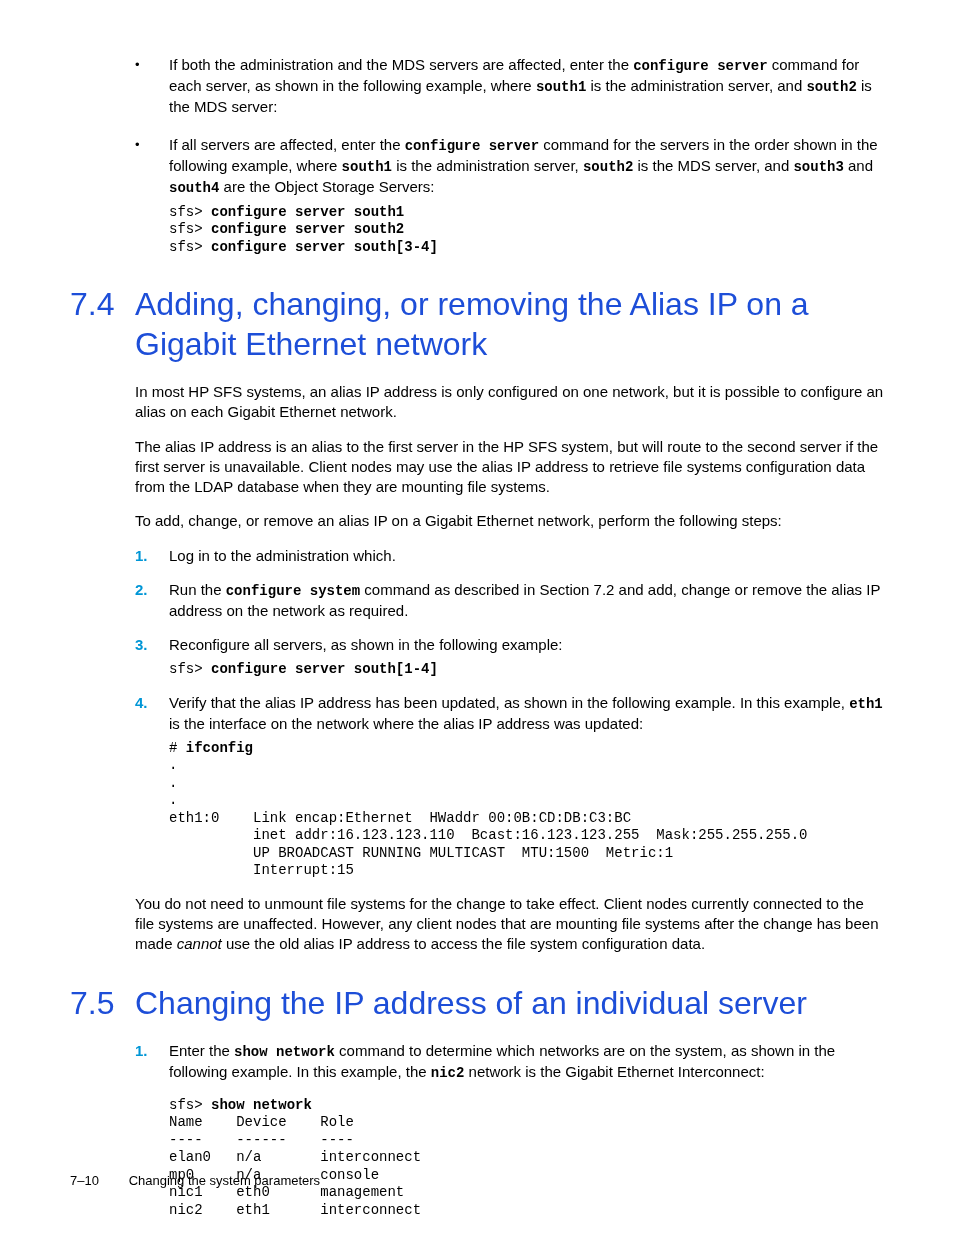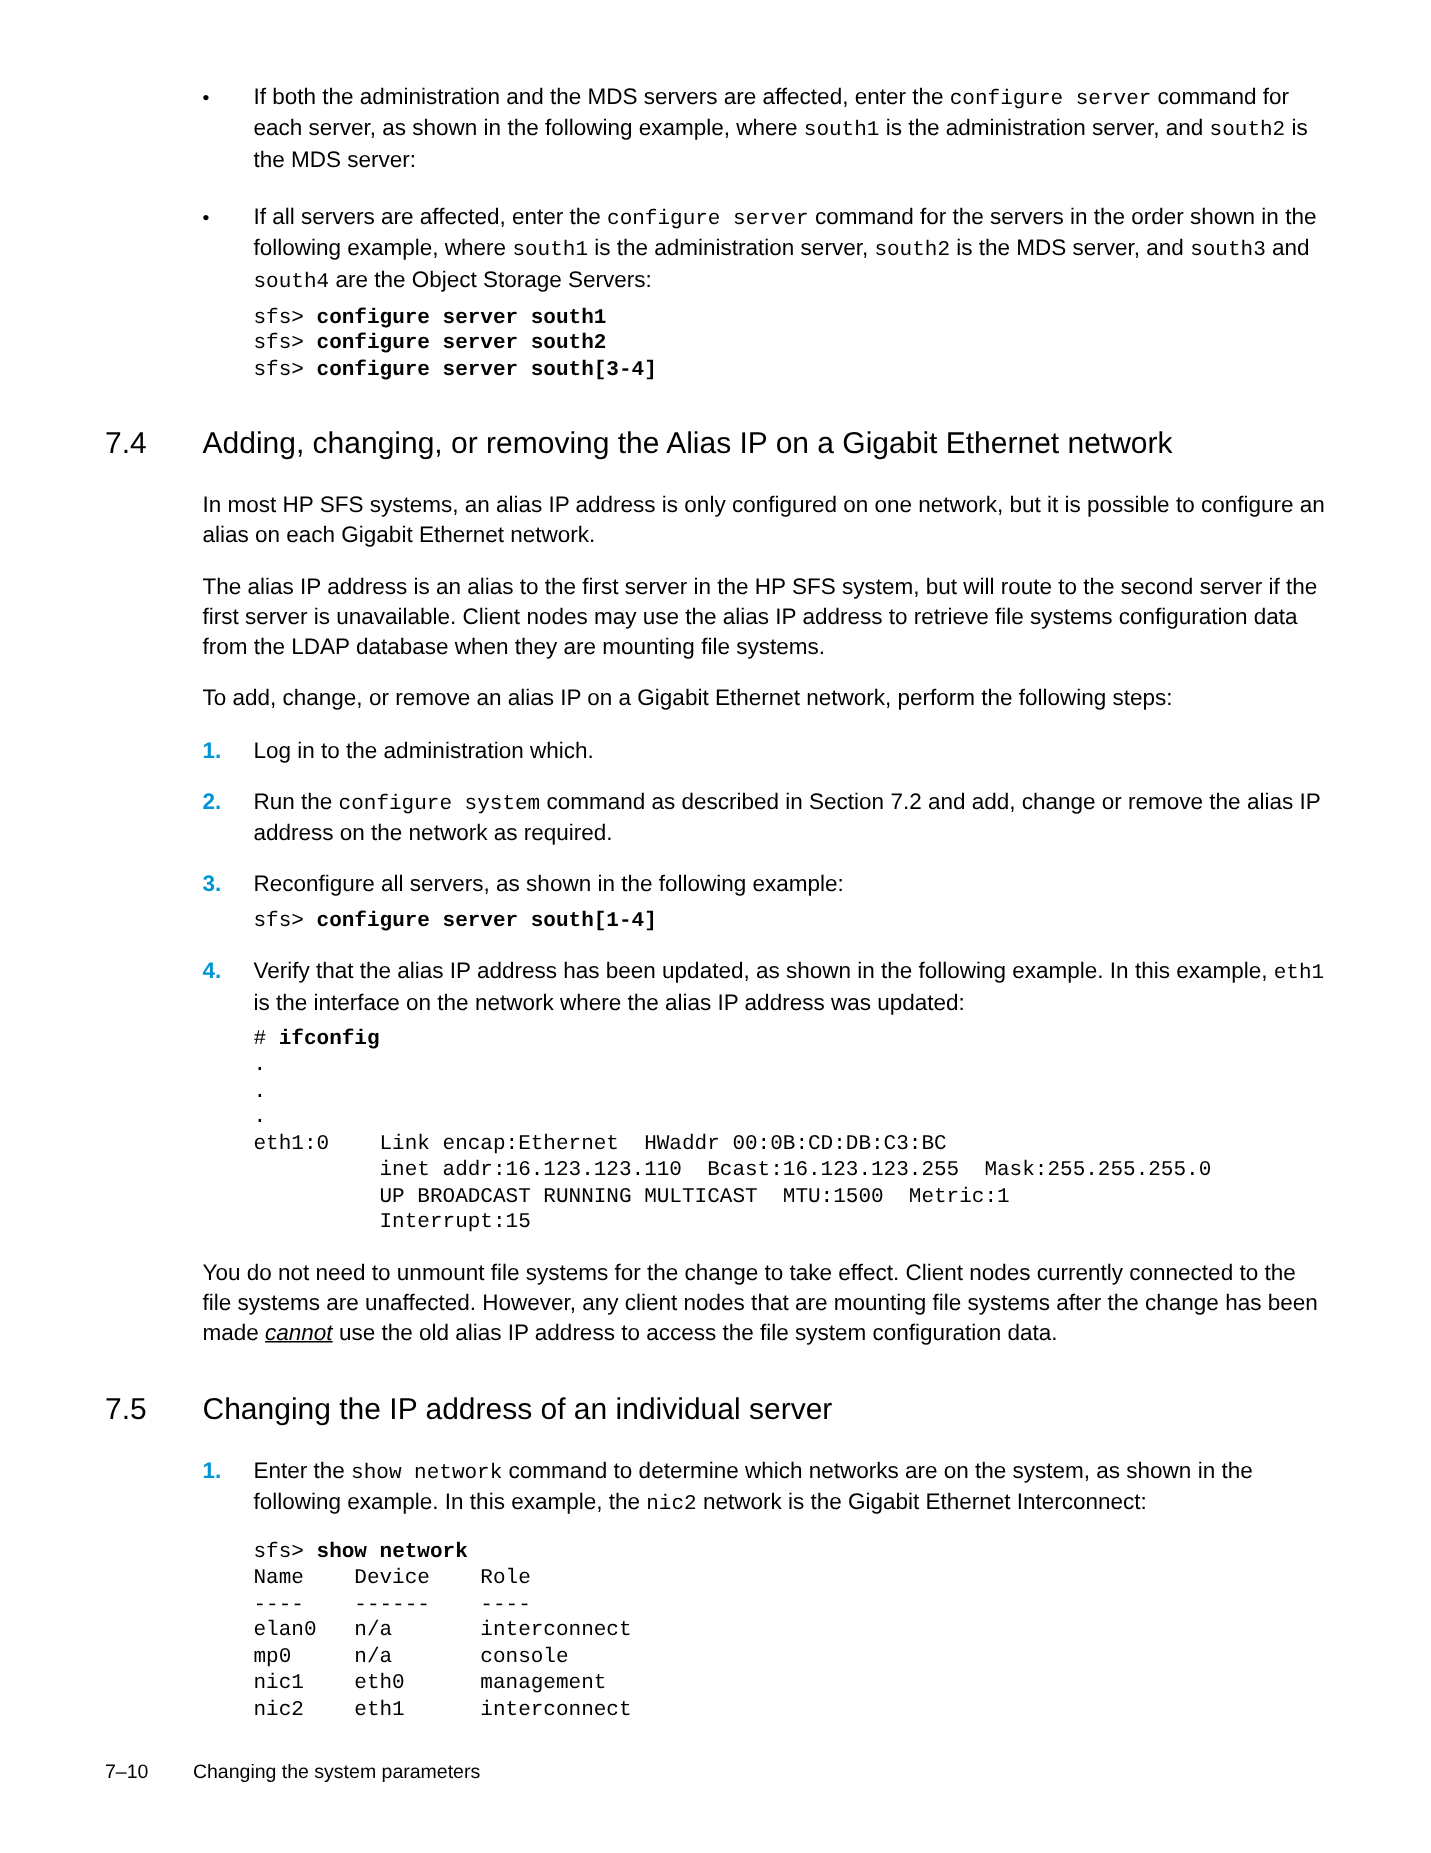--- a/index.html
+++ b/index.html
@@ -49,35 +49,35 @@
     color: #0096d6;
     font-weight: 700;
     font-size: 15px;
   }
   .num-body {
     flex: 1;
   }
   .mono, code.mono {
     font-family: "Courier New", Courier, monospace;
     font-size: 14px;
-    font-weight: 400;
+    font-weight: 700;
   }
   pre.codeblock {
     margin: 6px 0 0 0;
     font-family: "Courier New", Courier, monospace;
     font-size: 14px;
     line-height: 1.25;
     white-space: pre;
   }
   pre.codeblock .p { font-weight: 400; }
   pre.codeblock .b { font-weight: 700; }
   h2.section {
-    color: #000000;
+    color: #1d4ed8;
     font-weight: 300;
-    font-size: 20px;
+    font-size: 32px;
     margin: 28px 0 18px 0;
     line-height: 1.25;
     display: flex;
   }
   h2.section .secnum {
     width: 65px;
     flex: 0 0 65px;
   }
   h2.section .sectitle {
     flex: 1;
@@ -88,21 +88,21 @@
   .footer {
     position: absolute;
     left: 70px;
     bottom: 45px;
     font-size: 13px;
   }
   .footer .pg {
     display: inline-block;
     width: 55px;
   }
-  .ital { font-style: italic; text-decoration: underline; }
+  .ital { font-style: italic; }
 </style>
 </head>
 <body>
 
 <div class="page">
 
   <div class="bullet-block">
     <div class="bullet-row">
       <div class="bullet-mark">•</div>
       <div class="bullet-body">

